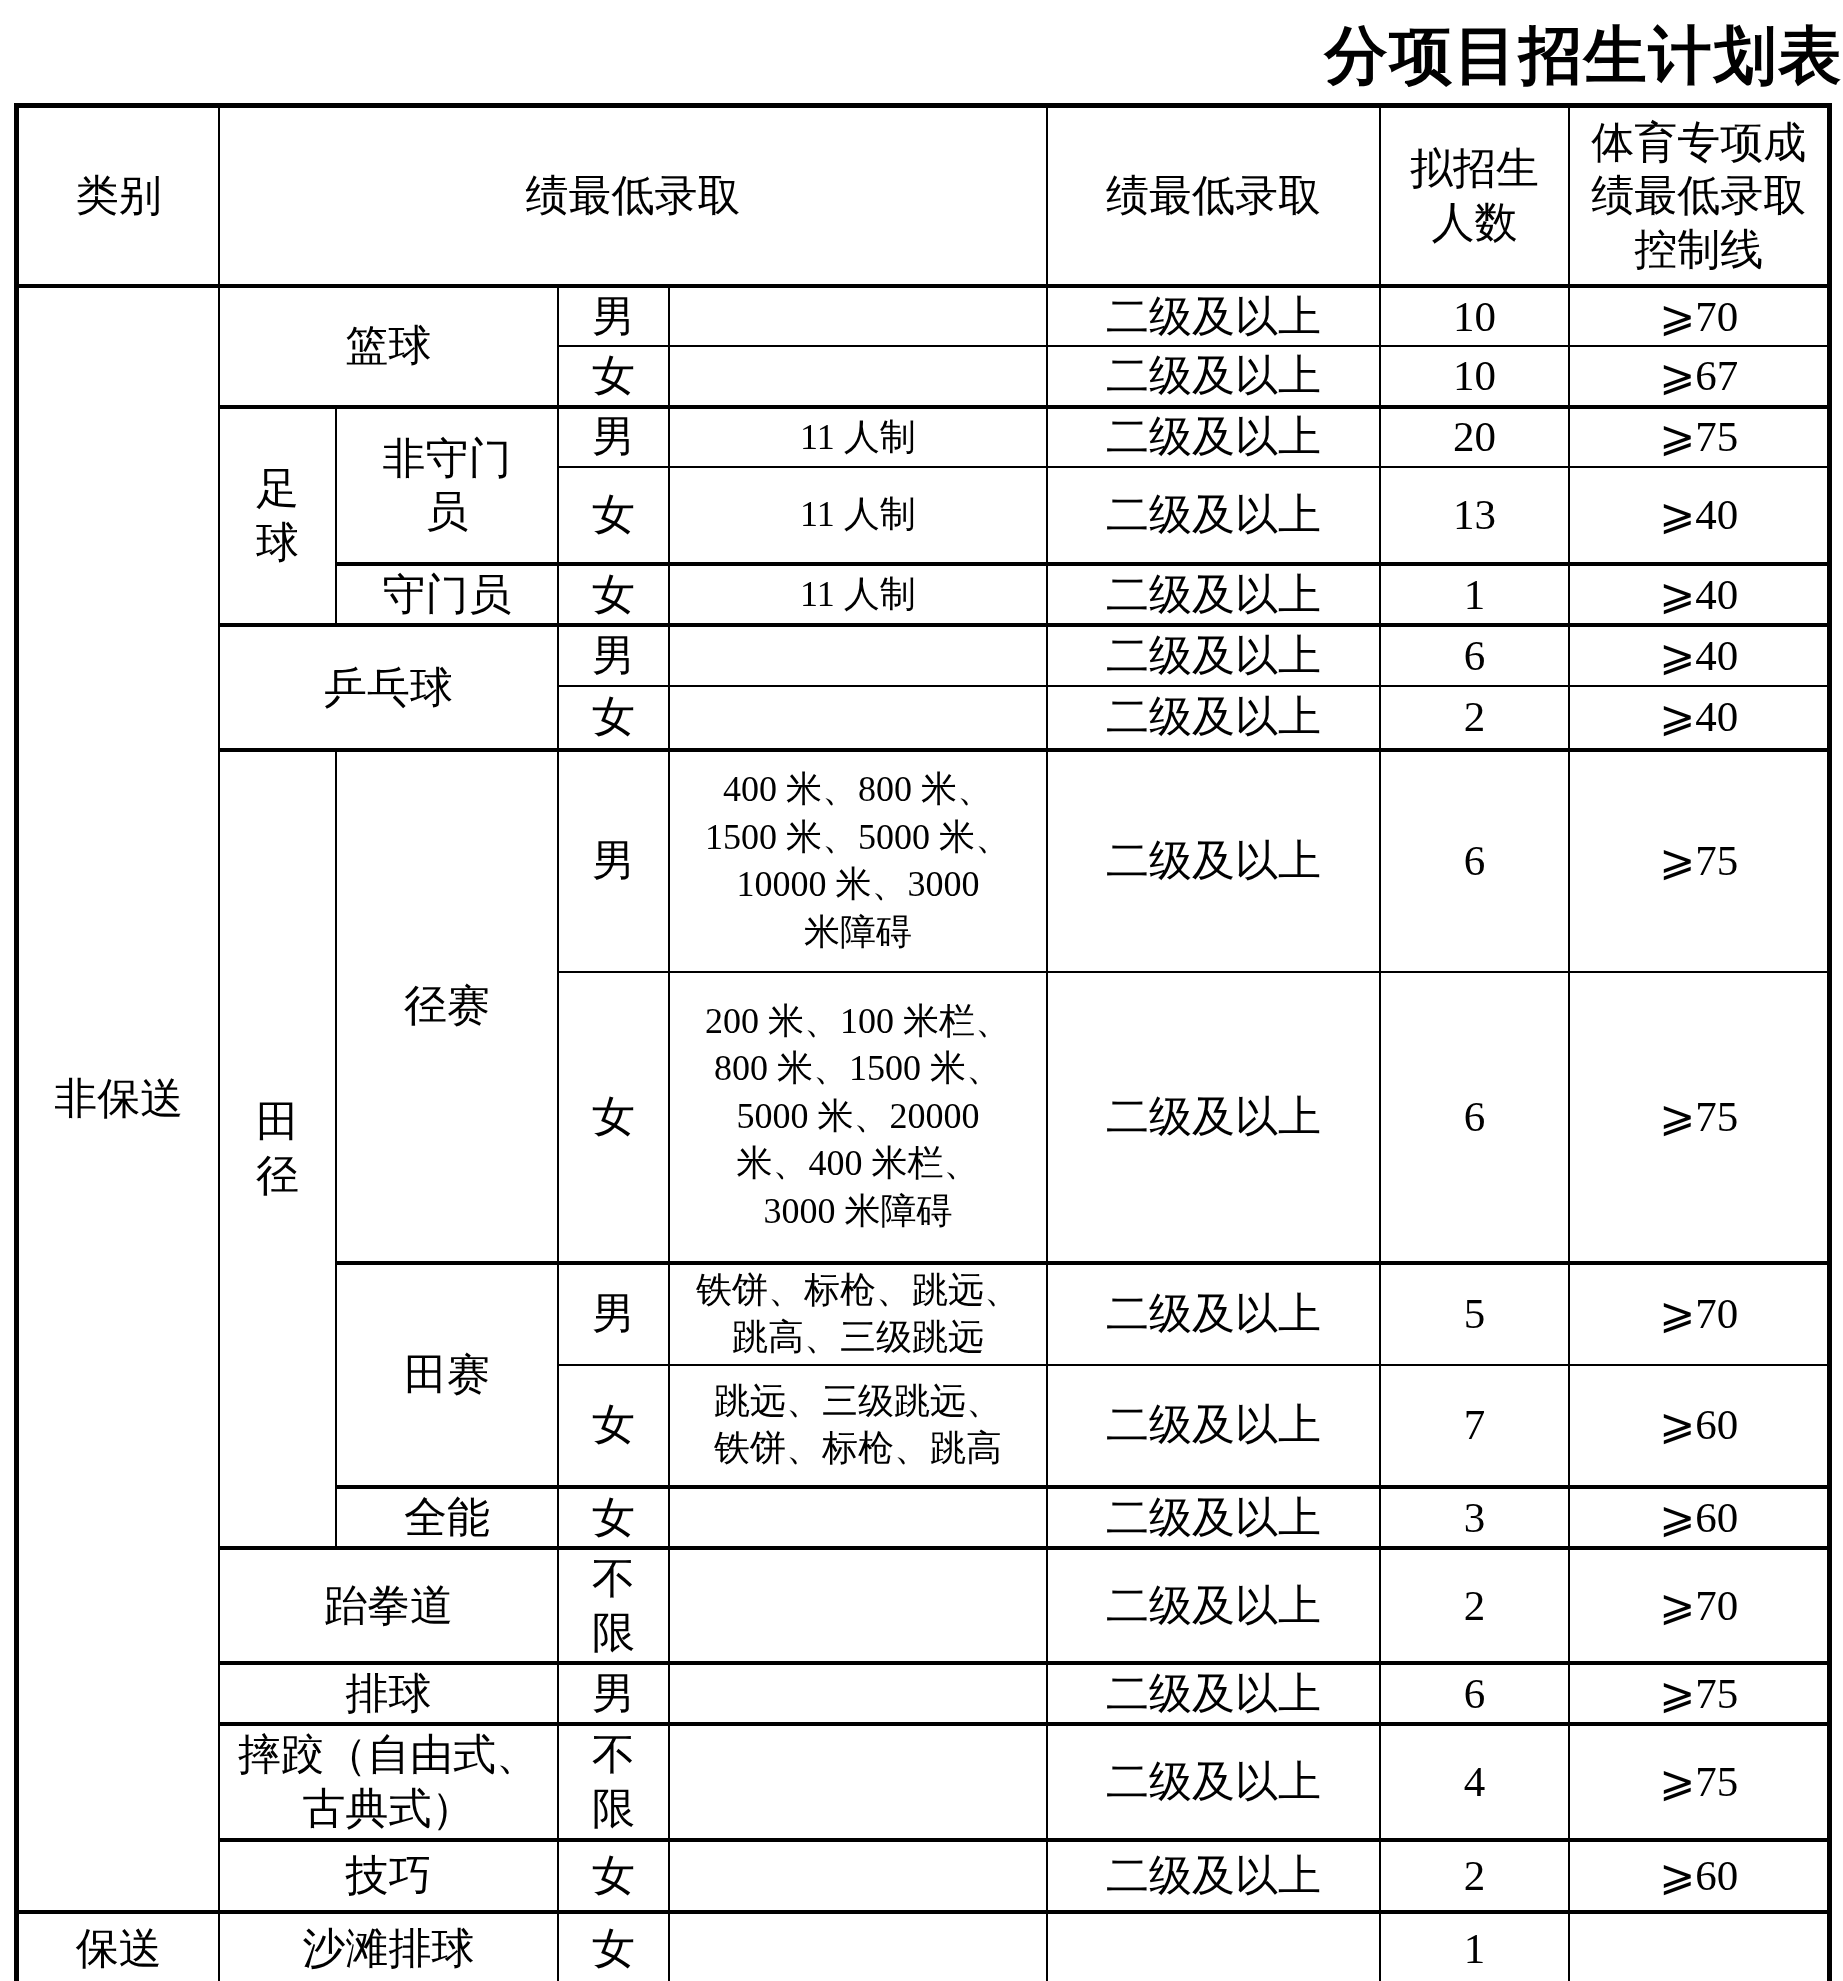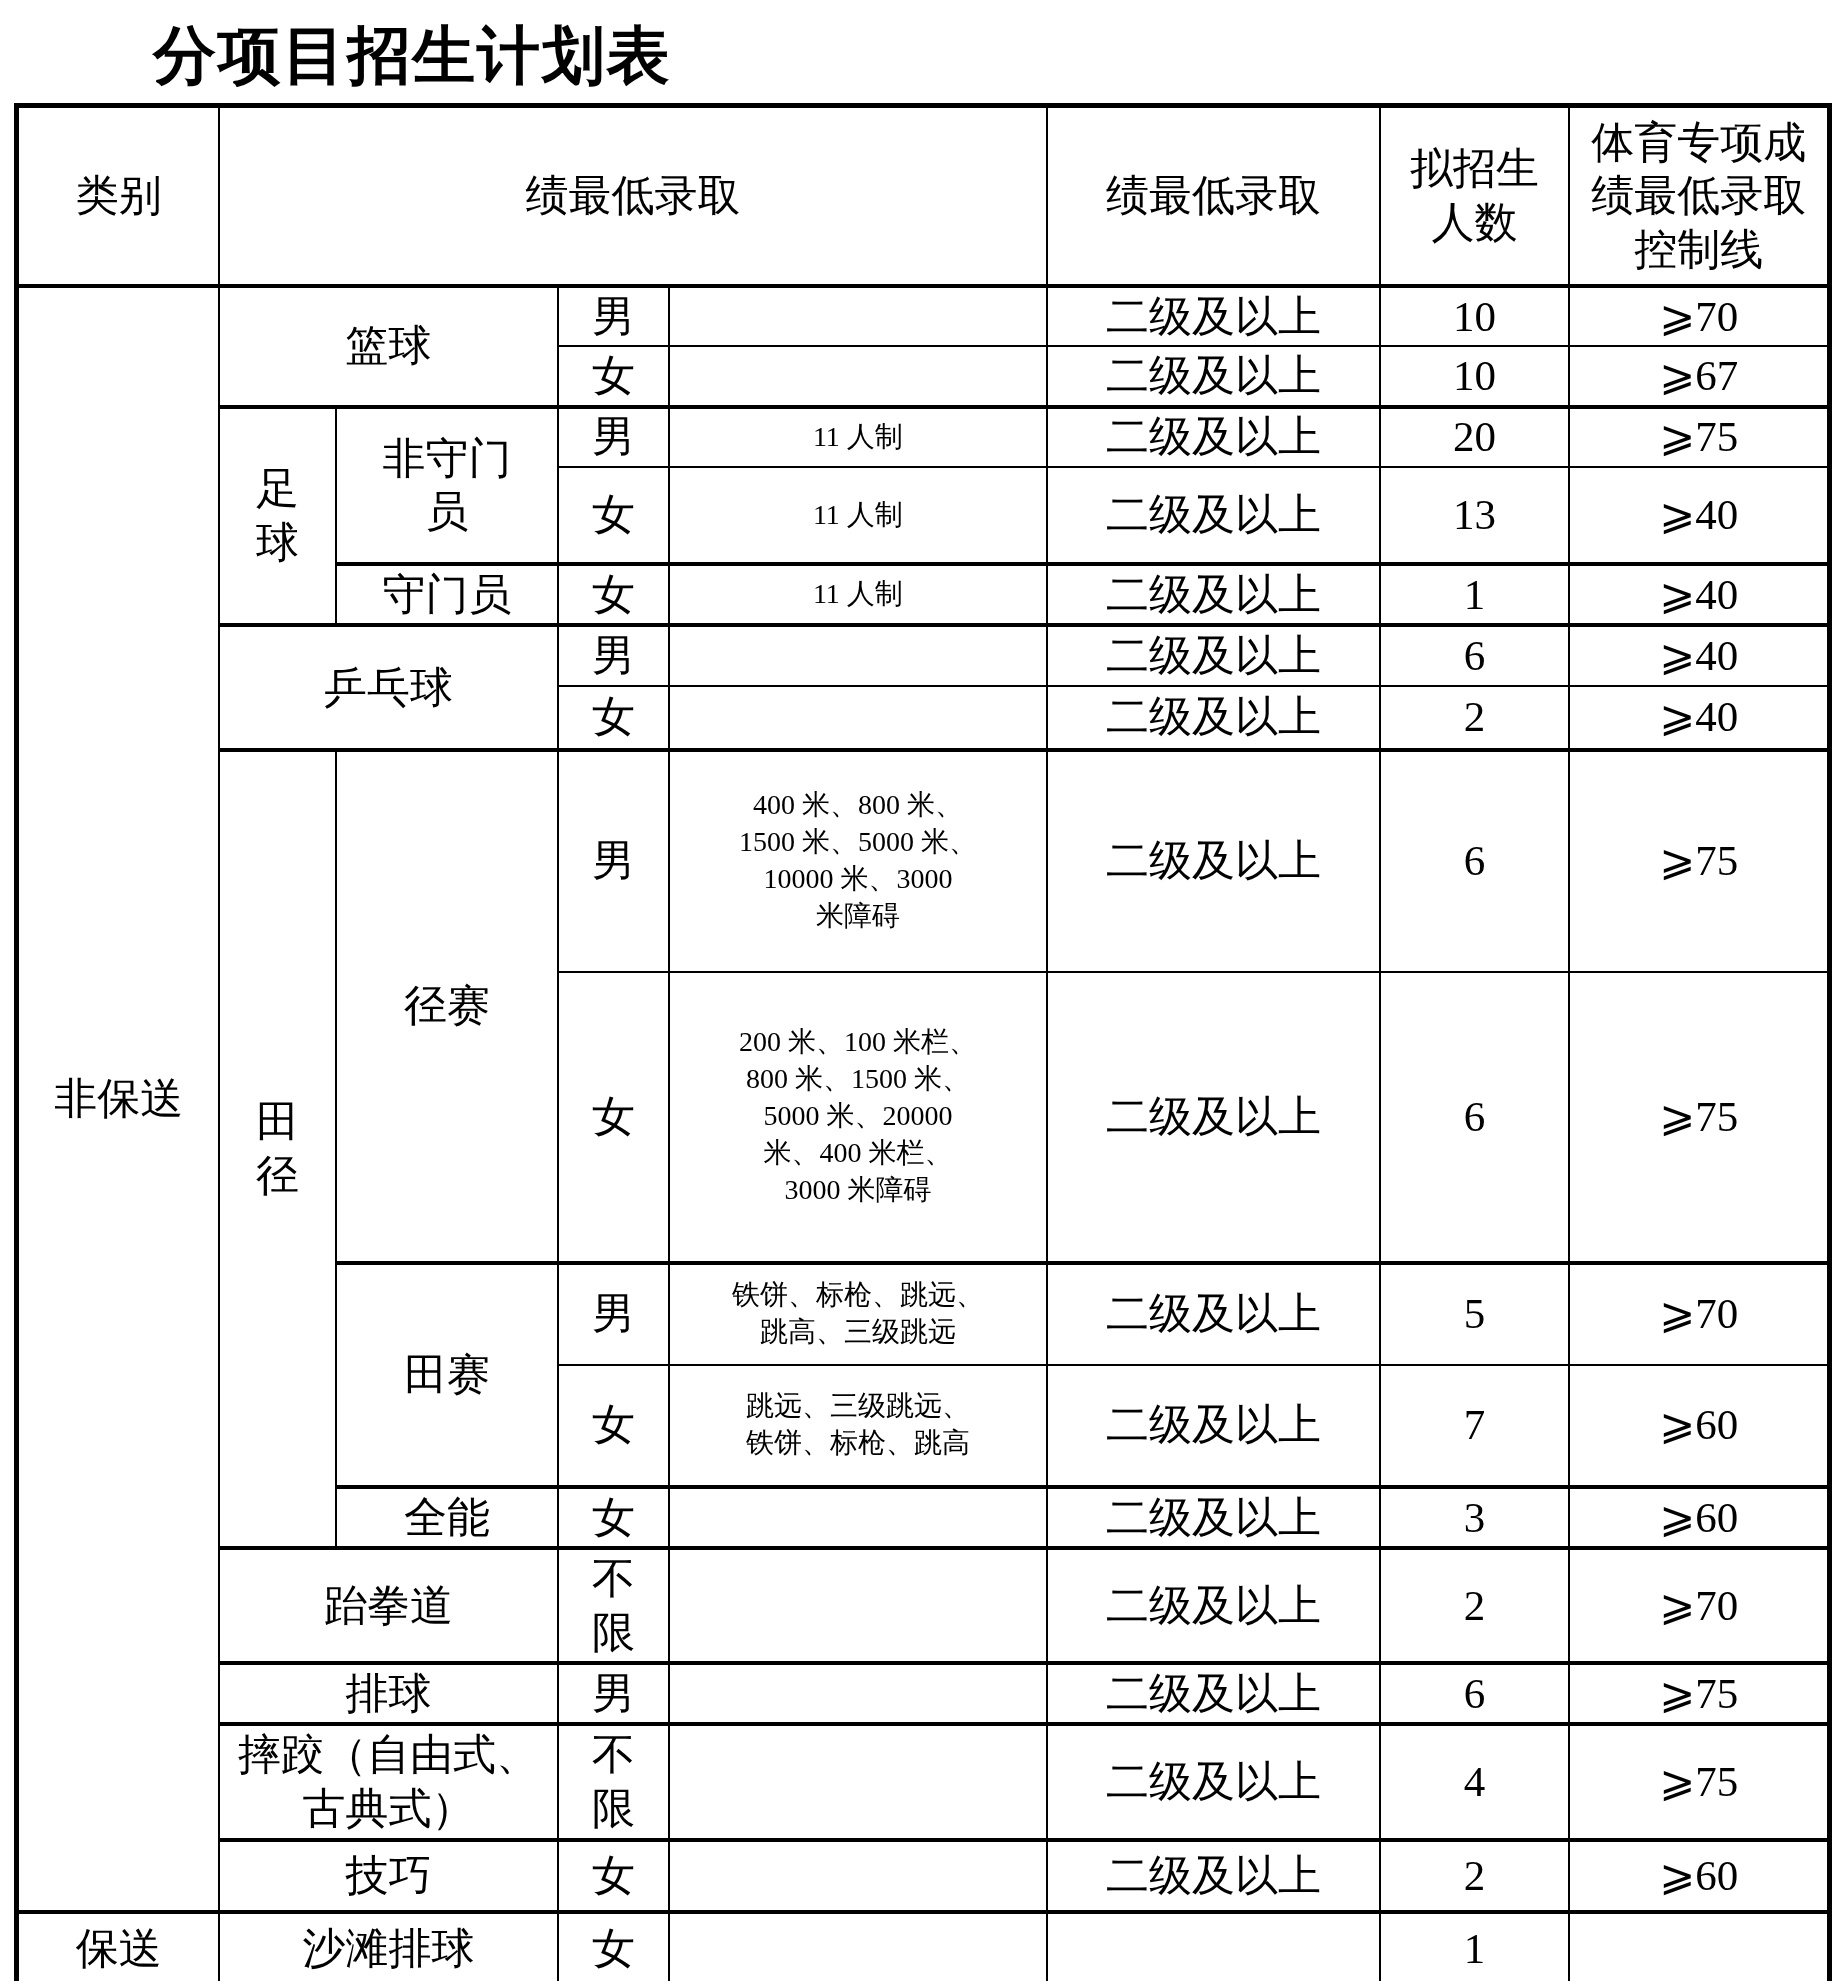--- a/index.html
+++ b/index.html
@@ -9,21 +9,21 @@
     width: 1843px;
     height: 1981px;
     background: #ffffff;
     color: #000000;
     font-family: "Liberation Serif", "DejaVu Serif", serif;
     overflow: hidden;
   }
   .doc-title {
     padding-top: 21.6px;
     padding-left: 153px;
-    text-align: left;
+    text-align: right;
     font-size: 63px;
     font-weight: bold;
     line-height: 1.1;
     letter-spacing: 1.8px;
   }
   table.plan {
     border-collapse: collapse;
     table-layout: fixed;
     width: 1813px;
     margin-left: 14.4px;
@@ -33,21 +33,21 @@
   table.plan td {
     border: 2.7px solid #000;
     text-align: center;
     vertical-align: middle;
     font-size: 43px;
     line-height: 1.25;
     white-space: pre-line;
     padding: 1.8px 7.2px;
     overflow: hidden;
   }
-  table.plan td.detail { font-size: 28px; line-height: 1.32; padding: 1.8px 5.4px; margin-top: 28px; }
+  table.plan td.detail { font-size: 36px; line-height: 1.32; padding: 1.8px 5.4px; margin-top: 28px; }
   tr.thick > td { border-top-width: 4.5px; }
   tr.thin  > td { border-top-width: 1.8px; }
   tr.hdr   > td { font-size: 43px; }
 </style>
 </head>
 <body>
 
 <div class="page">
   <div class="doc-title">分项目招生计划表</div>
 

